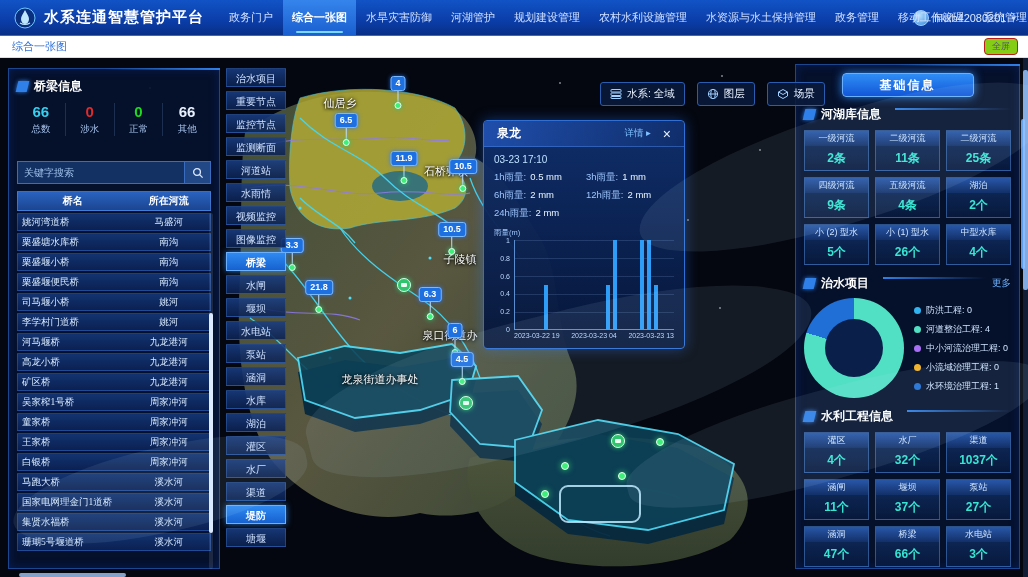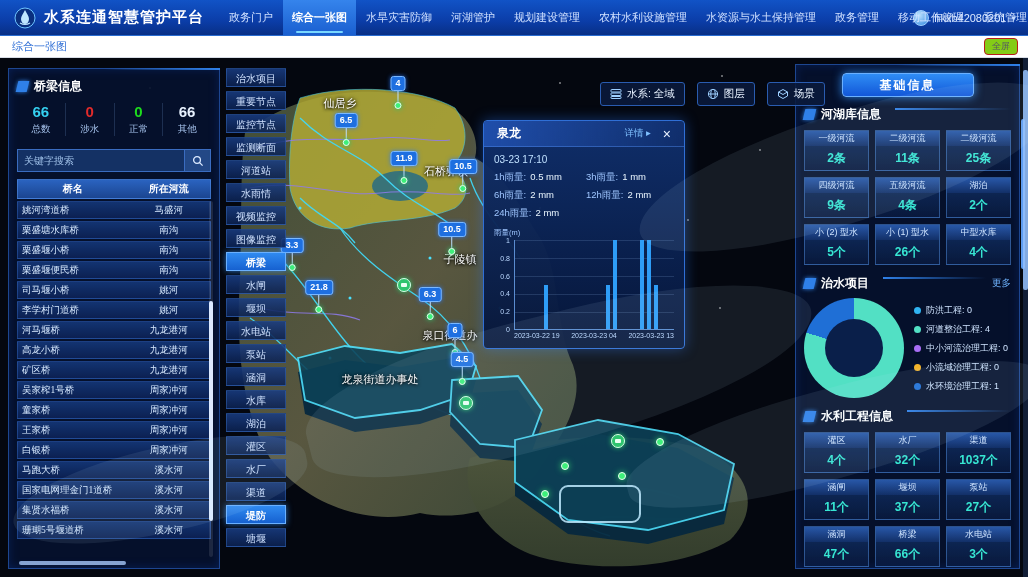--- a/index.html
+++ b/index.html
@@ -70,21 +70,21 @@
     background:linear-gradient(90deg,#2f80e8,rgba(47,128,232,0)); }
   .sec-more { color:#6fb4ff; font-size:9.5px; cursor:pointer; white-space:nowrap; }
 
   
   .left-panel { left:8px; top:10px; width:212px; bottom:8px; }
   .stats { display:flex; padding:8px 0 9px; }
   .stat { flex:1; text-align:center; border-right:1px solid rgba(120,160,220,.22); }
   .stat:last-child { border-right:none; }
   .stat-num { font-size:15px; font-weight:bold; }
   .stat-label { font-size:9.5px; color:#a9c6f0; margin-top:3px; }
-  .search-row { display:flex; margin:4px 0 7px; }
+  .search-row { display:flex; margin:16px 0 7px; }
   .search-row input { flex:1; height:23px; background:rgba(40,90,170,.45); border:1px solid #3a6cc0;
     color:#e8f2ff; font-size:10px; padding:0 6px; outline:none; min-width:0;
     font-family:"Liberation Sans","DejaVu Sans",sans-serif; }
   .search-row input::placeholder { color:#9fc0e8; }
   .search-btn { width:26px; height:23px; background:rgba(55,110,195,.6); border:1px solid #3a6cc0;
     border-left:none; cursor:pointer; display:flex; align-items:center; justify-content:center; }
   .tbl { position:relative; }
   .tbl-head { display:grid; grid-template-columns:57% 43%; height:20px;
     background:linear-gradient(180deg,#2a63c0,#1b4590); border:1px solid rgba(90,150,240,.5); }
   .tbl-head div { color:#fff; font-size:10px; font-weight:bold; text-align:center; line-height:18px; }

